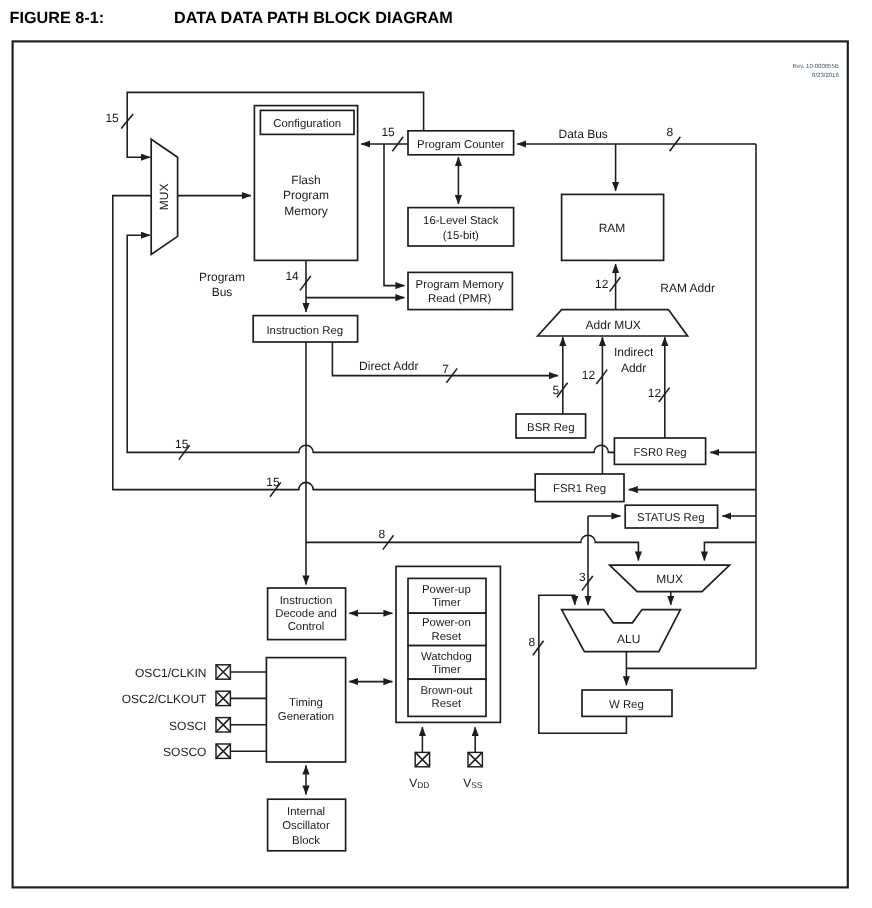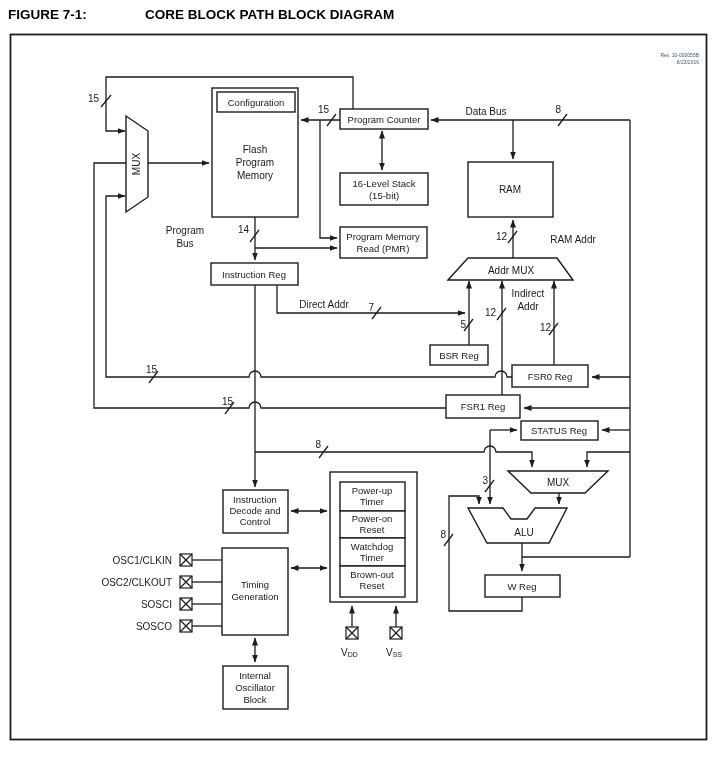--- a/index.html
+++ b/index.html
@@ -14,22 +14,22 @@
   .t10{font-size:10px;}
   .t95{font-size:9.5px;}
   .mid{text-anchor:middle;}
   .end{text-anchor:end;}
   .rev{font-size:5px;fill:#3e566b;text-anchor:end;}
 </style>
 </head>
 <body>
 
 <div class="fig-head">
-  <span>FIGURE 7-1:</span>
-  <span class="t2">CORE BLOCK PATH BLOCK DIAGRAM</span>
+  <span>FIGURE 8-1:</span>
+  <span class="t2">DATA DATA PATH BLOCK DIAGRAM</span>
 </div>
 
 <svg width="727" height="757" viewBox="0 0 727 757">
   <defs>
     <marker id="ah" markerUnits="userSpaceOnUse" markerWidth="9" markerHeight="8" refX="7.5" refY="3" orient="auto-start-reverse">
       <path d="M0,0 L8,3 L0,6 Z" fill="#1d1d1d"></path>
     </marker>
   </defs>
 
   <rect x="10.5" y="34.5" width="696" height="705" fill="none" stroke="#1d1d1d" stroke-width="1.8"></rect>

